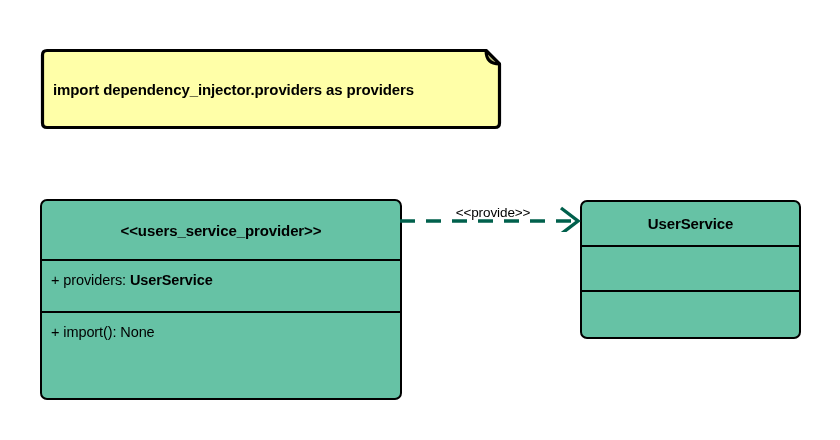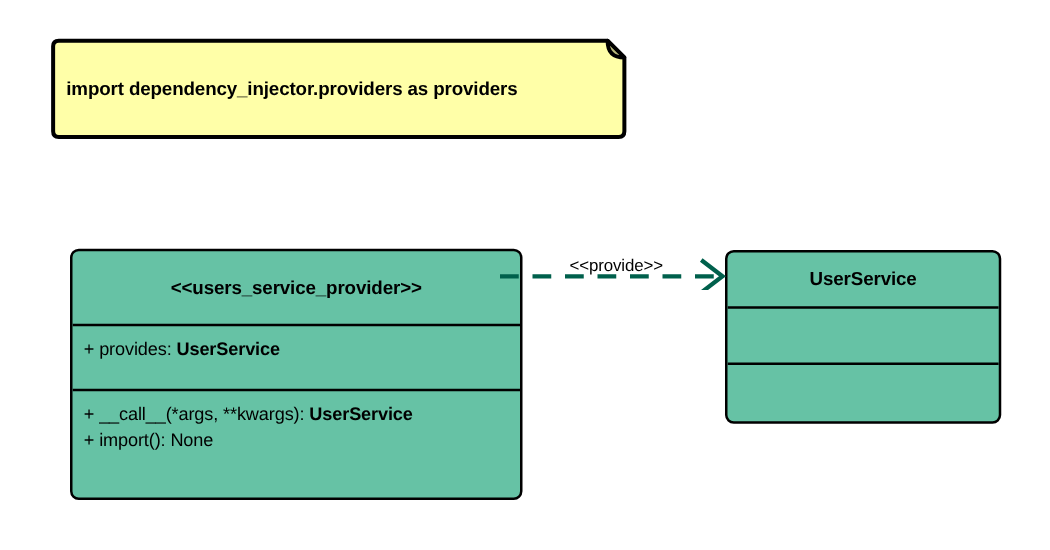--- a/index.html
+++ b/index.html
@@ -21,21 +21,21 @@
     position: absolute;
     left: 0; top: 0;
     width: 840px;
     height: 440px;
   }
 
   
   .note {
     position: absolute;
     left: 40px;
-    top: 30px;
+    top: 48px;
     width: 462px;
     height: 82px;
     box-sizing: border-box;
   }
   .note-svg {
     position: absolute;
     left: 0; top: 0;
     width: 462px;
     height: 82px;
   }
@@ -93,21 +93,21 @@
     color: #000000;
     line-height: 21px;
     letter-spacing: -0.1px;
     white-space: nowrap;
   }
   .members .row { display: block; }
   .members b { font-weight: bold; }
 
   
   #provider-box {
-    left: 56px;
+    left: 40px;
     top: 199px;
     width: 362px;
     height: 201px;
   }
   #provider-box .c-head   { height: 58px; }
   #provider-box .c-attrs  { height: 52px; }
   #provider-box .c-ops    { height: 85px; }
 
   
   #service-box {
@@ -154,28 +154,24 @@
     <div class="note-text">import dependency_injector.providers as providers</div>
   </div>
 
   <div class="uml-box" id="provider-box">
     <div class="compartment c-head hdr">
       <span class="line">&lt;&lt;users_service_provider&gt;&gt;</span>
     </div>
     <div class="compartment c-attrs members">
       <span class="row">
         <span>+</span>
-        <span>provides: </span><b>UserService</b>
+        <span>providers: </span><b>UserService</b>
       </span>
     </div>
     <div class="compartment c-ops members">
-      <span class="row">
-        <span>+</span>
-        <span>__call__(*args, **kwargs): </span><b>UserService</b>
-      </span>
       <span class="row">
         <span>+</span>
         <span>import(): None</span><b></b>
       </span>
     </div>
   </div>
 
   <div class="uml-box" id="service-box">
     <div class="compartment c-head hdr">
       <span class="line">UserService</span>

